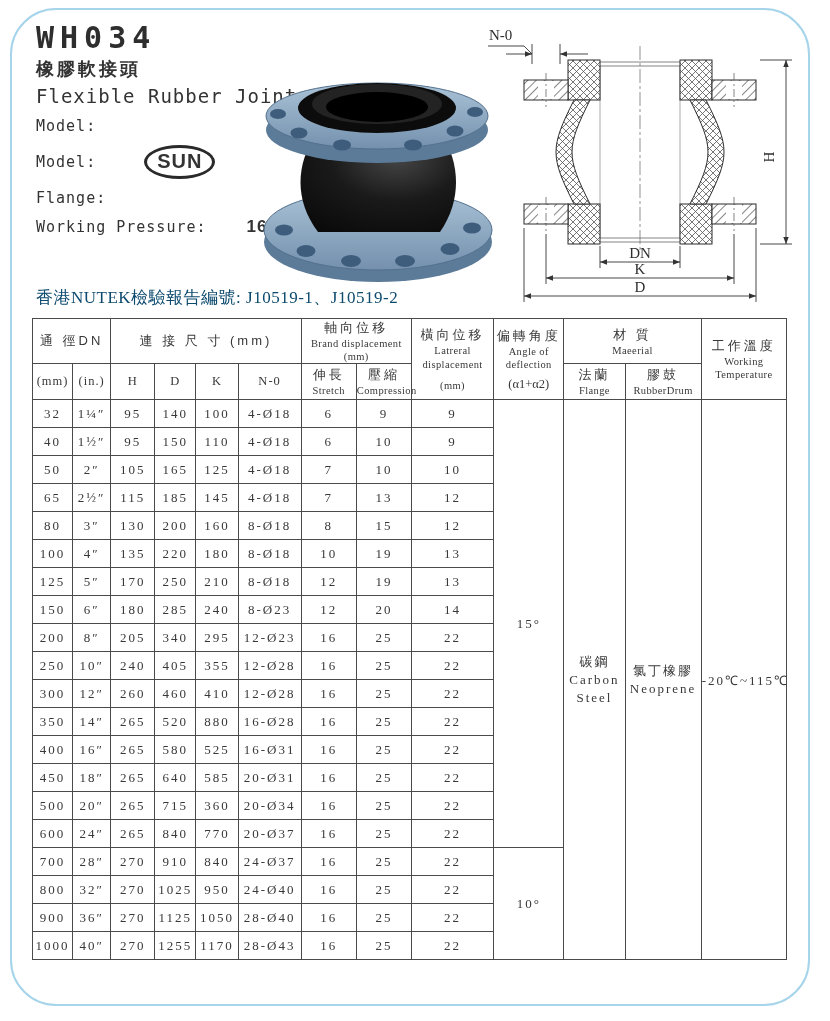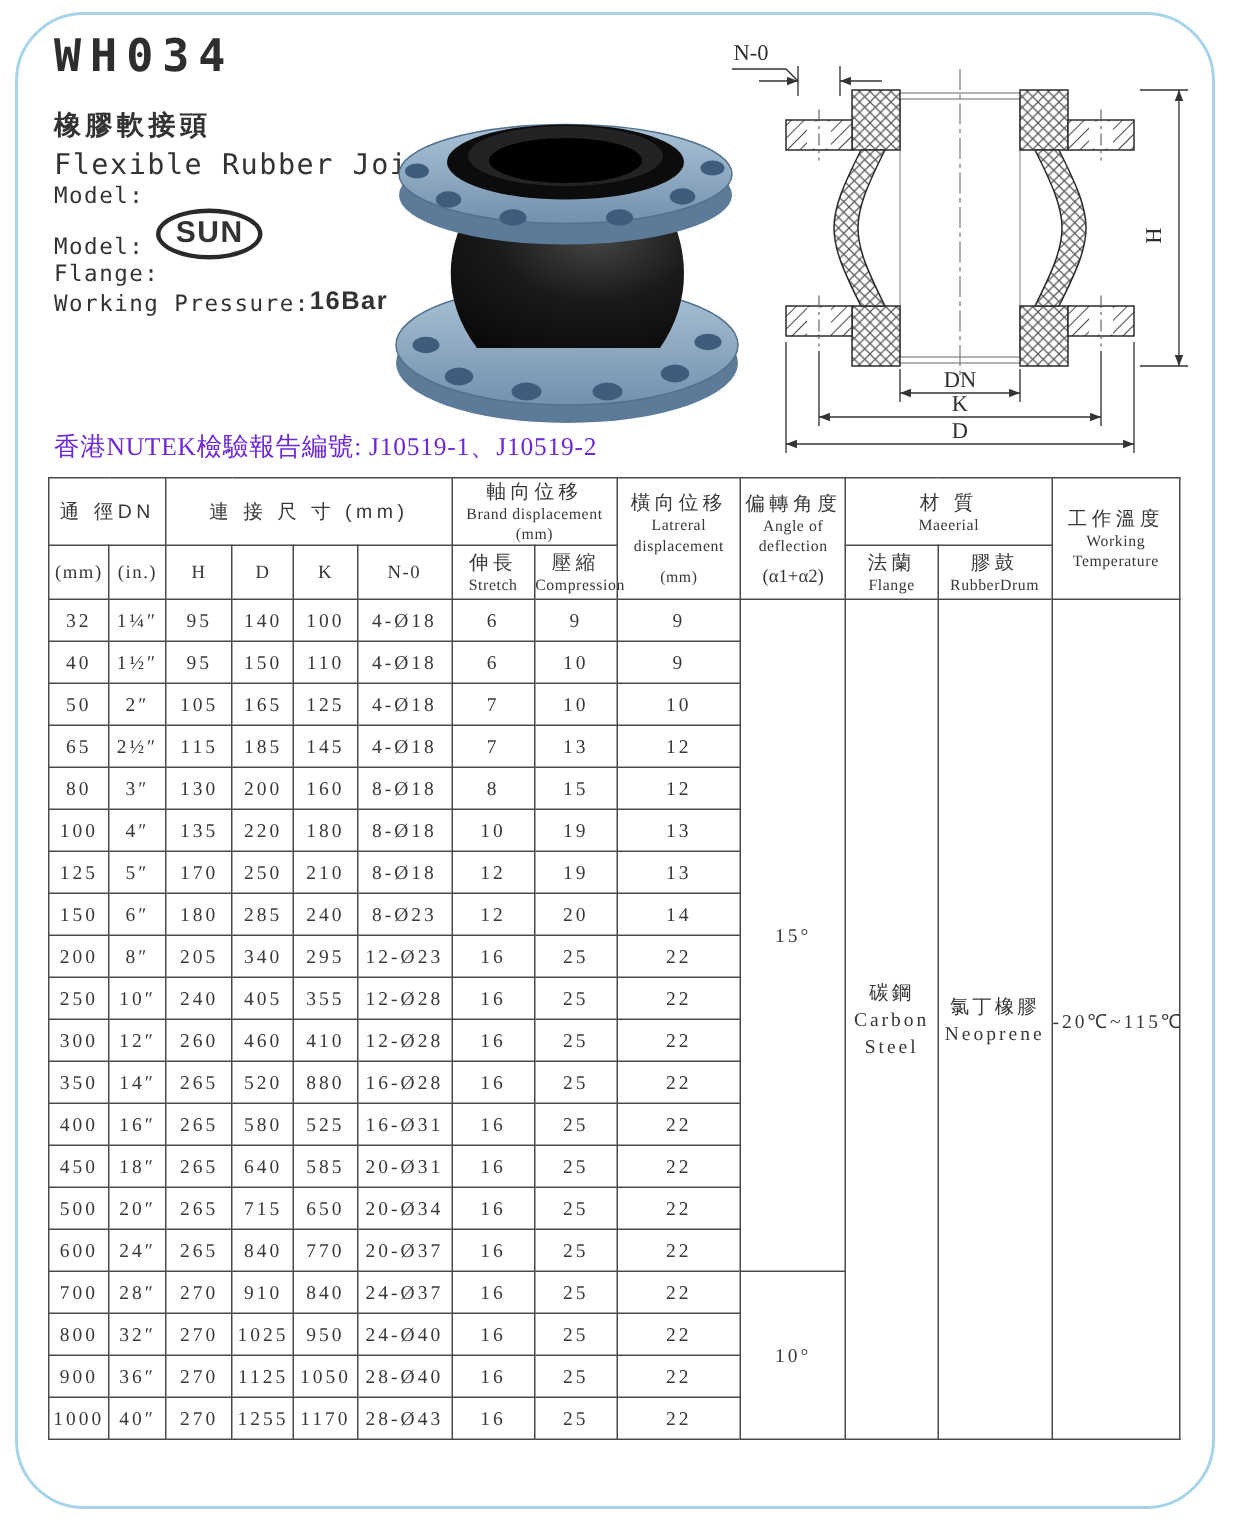--- a/index.html
+++ b/index.html
@@ -12,36 +12,36 @@
   *{box-sizing:border-box;margin:0;padding:0;}
   html,body{width:830px;height:1021px;background:#ffffff;overflow:hidden;
     font-family:"DejaVu Sans Mono","Liberation Mono",monospace;color:var(--ink);}
   .canvas{position:relative;width:830px;height:742px;background:#fff;}
   .frame{position:absolute;left:10px;top:8px;width:800px;height:998px;
     border:2px solid var(--page-border);border-radius:46px;pointer-events:none;}
 
   
   .info{position:absolute;left:36px;top:20px;width:270px;}
   .code{font-size:30px;font-weight:bold;letter-spacing:6px;color:#2e2e2e;}
-  .tzh{font-size:18px;font-weight:bold;letter-spacing:3px;margin-top:16px;
+  .tzh{font-size:18px;font-weight:bold;letter-spacing:3px;margin-top:2px;
     font-family:"Liberation Sans",sans-serif;}
   .ten{font-size:19px;letter-spacing:1px;margin-top:4px;white-space:nowrap;}
-  .row{white-space:nowrap;display:flex;align-items:flex-end;}
+  .row{margin-top:10px;white-space:nowrap;display:flex;align-items:center;gap:40px;}
   .lbl{font-size:15px;letter-spacing:1px;}
   .val-lg{font-size:23px;font-weight:bold;letter-spacing:1px;margin-left:8px;
     font-family:"Liberation Sans",sans-serif;}
   .badge{display:inline-block;border:3px solid #2a2a2a;border-radius:50%;
     padding:2px 10px 3px;font-size:20px;font-weight:bold;letter-spacing:1px;
     margin-left:8px;font-family:Liberation Sans, sans-serif;}
   .val-md{font-size:17px;font-weight:bold;letter-spacing:1px;
     font-family:"Liberation Sans",sans-serif;}
 
   
   .report{position:absolute;left:36px;top:286px;font-size:17px;letter-spacing:.5px;
-    font-family:"Liberation Serif",serif;color:#6d28d9;}
+    font-family:"Liberation Serif",serif;color:#0c4a6e;}
 
   
   .photo{position:absolute;left:258px;top:58px;}
   .draw{position:absolute;left:468px;top:12px;}
 
   
   table.spec{position:absolute;left:32px;top:318px;width:755px;
     border-collapse:collapse;table-layout:fixed;
     font-family:"Liberation Serif",serif;color:#383838;}
   .spec th,.spec td{border:1px solid var(--table-line);text-align:center;
@@ -455,21 +455,21 @@
           <td>20-Ø31</td>
           <td>16</td>
           <td>25</td>
           <td>22</td>
         </tr>
         <tr>
           <td>500</td>
           <td>20″</td>
           <td>265</td>
           <td>715</td>
-          <td>650</td>
+          <td>360</td>
           <td>20-Ø34</td>
           <td>16</td>
           <td>25</td>
           <td>22</td>
         </tr>
         <tr>
           <td>600</td>
           <td>24″</td>
           <td>265</td>
           <td>840</td>

